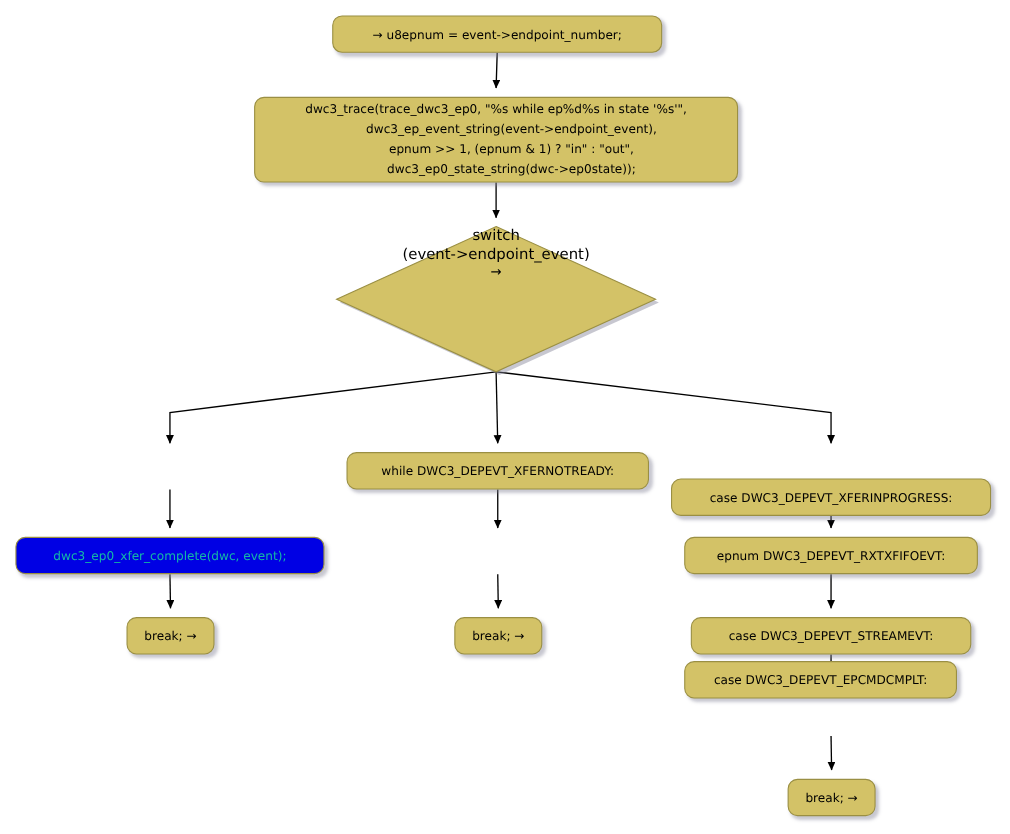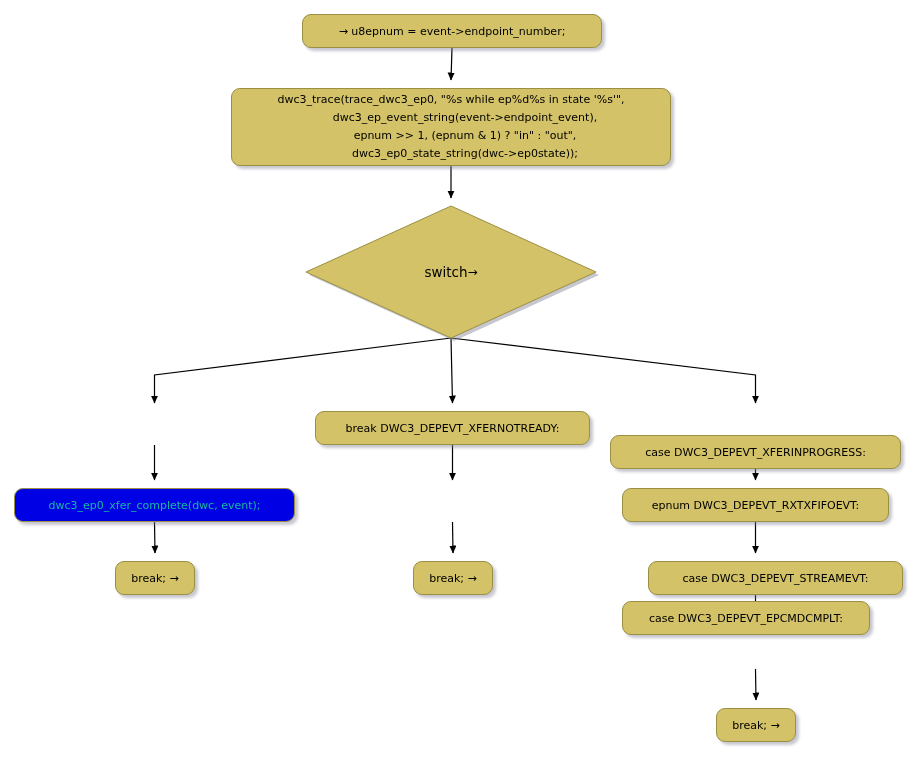--- a/index.html
+++ b/index.html
@@ -59,23 +59,22 @@
     top: 0;
     overflow: visible;
   }
   .diamond-label {
     position: absolute;
     left: 0;
     top: 0;
     width: 100%;
     height: 100%;
     display: flex;
-    flex-direction: row;
+    flex-direction: column;
     align-items: center;
-    justify-content: center;
     text-align: center;
     font-size: 13.5px;
     line-height: 17px;
     color: #000;
     white-space: pre;
   }
   .diamond-label .arrow-line {
     font-size: 12px;
     line-height: 14px;
   }
@@ -109,24 +108,24 @@
 <div class="node" style="left: 302px; top: 14px; width: 300px; height: 34px;">→ u8epnum = event-&gt;endpoint_number;</div>
     <div class="node multiline" style="left: 231px; top: 88px; width: 440px; height: 78px;">dwc3_trace(trace_dwc3_ep0, "%s while ep%d%s in state '%s'",
         dwc3_ep_event_string(event-&gt;endpoint_event),
         epnum &gt;&gt; 1, (epnum &amp; 1) ? "in" : "out",
         dwc3_ep0_state_string(dwc-&gt;ep0state));</div>
     <div class="diamond-wrap" style="left: 306px; top: 206px; width: 290px; height: 132px;">
       <svg width="290" height="132">
         <polygon points="148,3 293,69 148,135 3,69" fill="rgba(130,130,150,0.45)"></polygon>
         <polygon points="145,0 290,66 145,132 0,66" fill="#D3C267" stroke="#9A8F43" stroke-width="1"></polygon>
       </svg>
-      <div class="diamond-label"><span>switch</span><span class="arrow-line">→</span></div>
+      <div class="diamond-label"><span>switch</span><span>(event-&gt;endpoint_event)</span><span class="arrow-line">→</span></div>
     </div>
-    <div class="node" style="left: 315px; top: 411px; width: 275px; height: 34px;">break DWC3_DEPEVT_XFERNOTREADY:</div>
+    <div class="node" style="left: 315px; top: 411px; width: 275px; height: 34px;">while DWC3_DEPEVT_XFERNOTREADY:</div>
     <div class="node" style="left: 610px; top: 435px; width: 291px; height: 34px;">case DWC3_DEPEVT_XFERINPROGRESS:</div>
     <div class="node highlight" style="left: 14px; top: 488px; width: 281px; height: 34px;">dwc3_ep0_xfer_complete(dwc, event);</div>
     <div class="node" style="left: 622px; top: 488px; width: 267px; height: 34px;">epnum DWC3_DEPEVT_RXTXFIFOEVT:</div>
     <div class="node" style="left: 115px; top: 561px; width: 80px; height: 34px;">break; →</div>
     <div class="node" style="left: 413px; top: 561px; width: 80px; height: 34px;">break; →</div>
-    <div class="node" style="left: 628px; top: 561px; width: 255px; height: 34px; margin-left: 20px;">case DWC3_DEPEVT_STREAMEVT:</div>
+    <div class="node" style="left: 628px; top: 561px; width: 255px; height: 34px;">case DWC3_DEPEVT_STREAMEVT:</div>
     <div class="node" style="left: 622px; top: 601px; width: 248px; height: 34px;">case DWC3_DEPEVT_EPCMDCMPLT:</div>
     <div class="node" style="left: 716px; top: 708px; width: 80px; height: 34px;">break; →</div>
   </div>
 
 </body></html>

